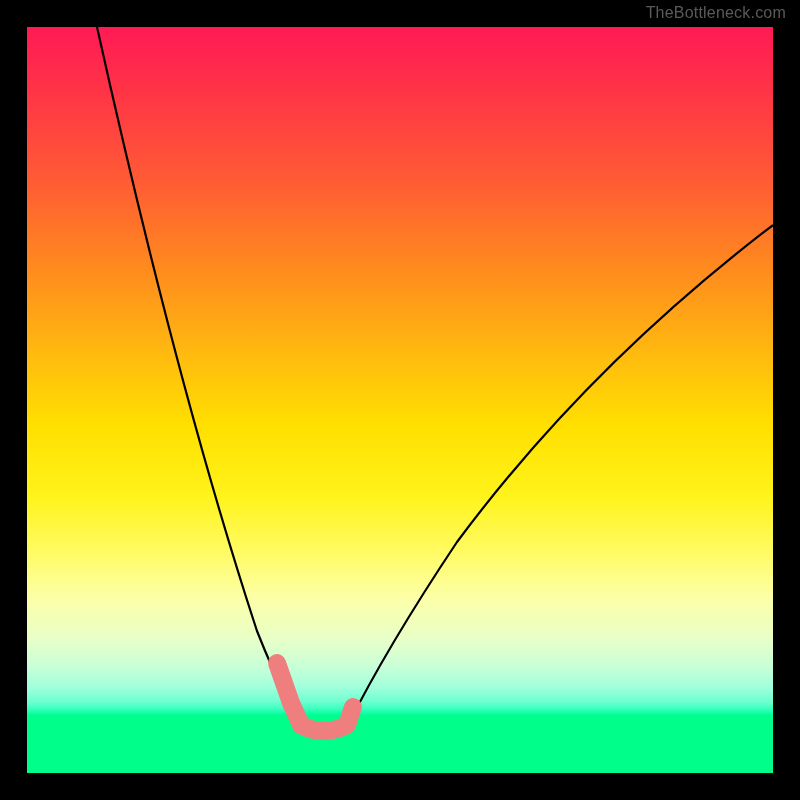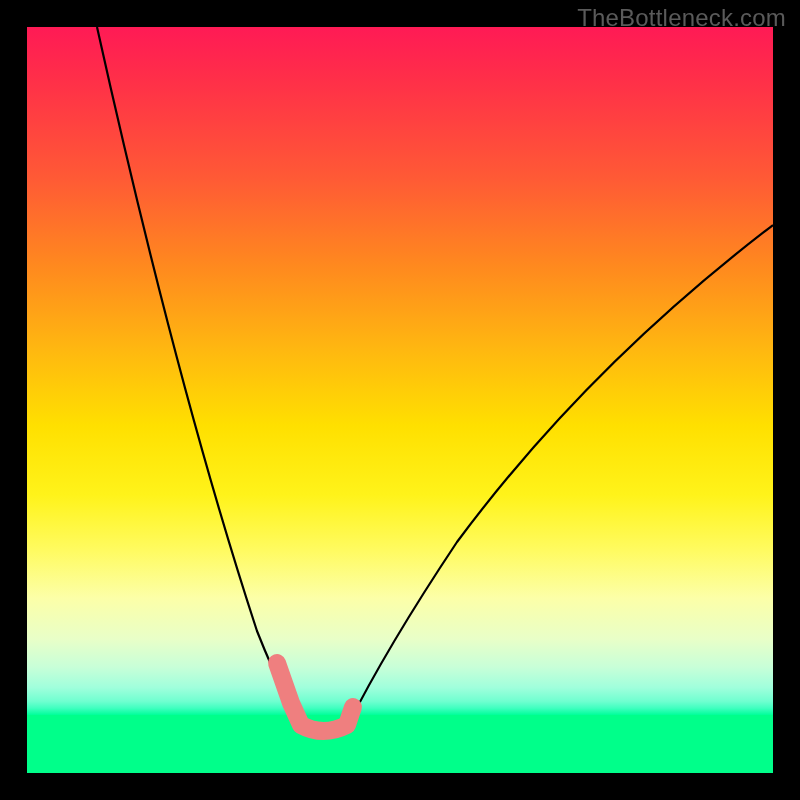--- a/index.html
+++ b/index.html
@@ -56,21 +56,21 @@
     left: 0;
     top: 0;
     width: 746px;
     height: 746px;
   }
   .watermark {
     position: absolute;
     top: 4px;
     right: 14px;
     color: #5a5a5a;
-    font-size: 24px;
+    font-size: 16px;
     font-weight: 500;
     letter-spacing: 0.2px;
     text-align: right;
   }
 </style>
 </head>
 <body>
 
 <div class="frame">
   <div class="gradient"></div>

